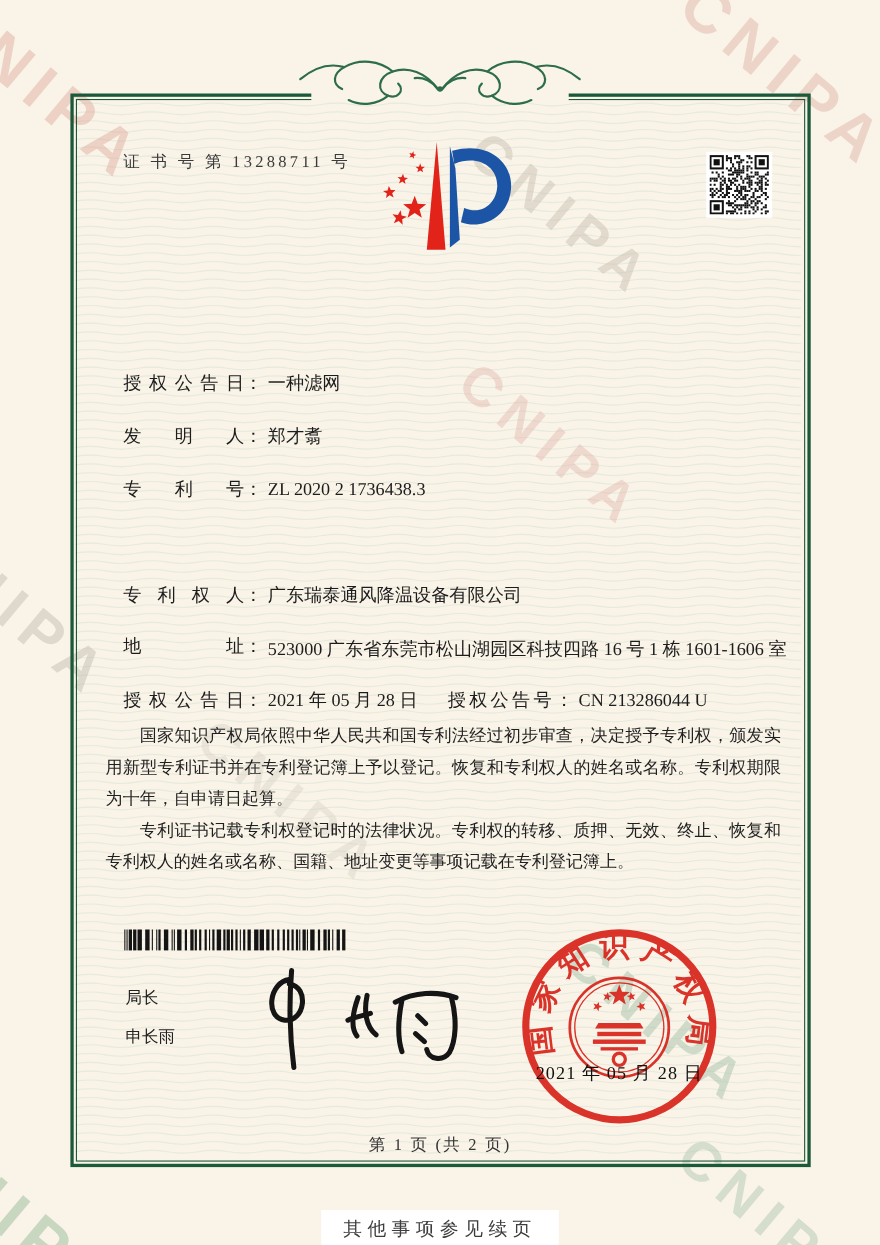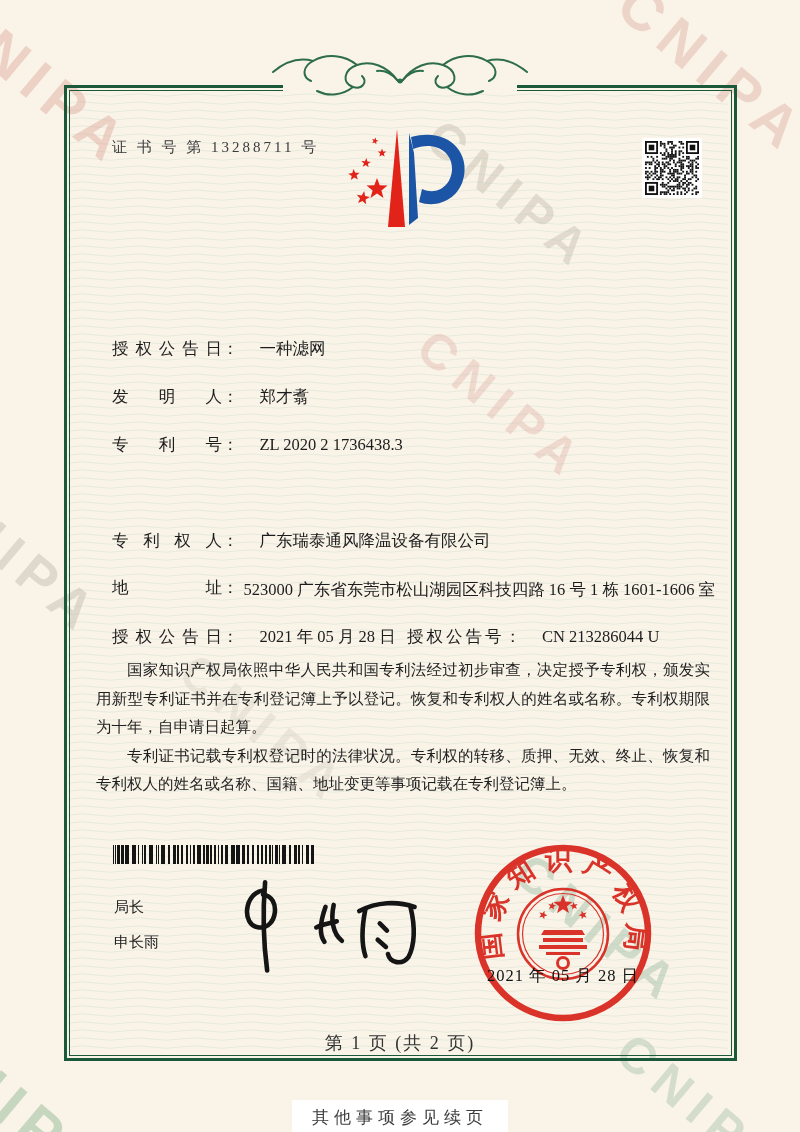--- a/index.html
+++ b/index.html
@@ -16,35 +16,35 @@
       font-size:56px;letter-spacing:10px;transform:rotate(40deg);transform-origin:left top;
       white-space:nowrap;pointer-events:none;}
   
   .abs{position:absolute;z-index:3;}
   .cert-no{left:112px;top:138px;font-size:15px;letter-spacing:3px;color:#3b3b3b;}
   .qr-wrap{left:642px;top:138px;background:#ffffff;padding:3px;line-height:0;}
   .doc-title{left:0;right:0;top:236px;text-align:center;font-size:37px;font-weight:700;
       letter-spacing:9px;color:#0f0f0f;}
   .field-row{left:112px;width:610px;font-size:16.5px;}
   .flabel{display:inline-block;width:110px;text-align:justify;text-align-last:justify;}
-  .fvalue{margin-left:21px;}
+  .fvalue{margin-left:5px;}
   .fvalue-wrap{display:inline-block;width:478px;vertical-align:top;line-height:25px;margin-left:5px;}
   .second-pair{position:absolute;left:295px;top:0;white-space:nowrap;}
   .second-pair .flabel2{letter-spacing:3px;}
   .body-text{left:96px;top:656px;width:614px;font-size:15.5px;line-height:28.5px;
       text-align:justify;color:#1f1f1f;}
   .body-text p{margin:0;text-indent:2em;}
   .barcode{left:113px;top:845px;width:210px;height:19px;display:flex;align-items:stretch;}
   .sig-role{left:114px;top:898px;font-family:"Liberation Sans",sans-serif;font-size:15px;color:#222;}
   .sig-name{left:114px;top:933px;font-family:"Liberation Sans",sans-serif;font-size:15px;color:#222;}
   .sig-svg{left:218px;top:876px;}
   .seal-wrap{left:472px;top:842px;width:182px;height:182px;z-index:4;opacity:.93;}
   .seal-date{left:472px;top:965px;width:182px;text-align:center;font-size:16.5px;color:#111;
       letter-spacing:1px;z-index:5;}
-  .page-info{left:0;right:0;top:1031px;text-align:center;font-size:18px;letter-spacing:2px;color:#333;}
+  .page-info{left:0;right:0;top:1031px;text-align:center;font-size:15px;letter-spacing:2px;color:#333;}
   .cont-note{left:50%;top:1100px;transform:translateX(-50%);background:#ffffff;
       padding:6px 20px;font-size:17px;letter-spacing:5px;color:#3d3d3d;z-index:3;white-space:nowrap;}
   .ornament{left:265px;top:50px;z-index:3;}
   .logo{left:325px;top:122px;}
 </style>
 </head>
 <body>
 
 <div class="page">
 

